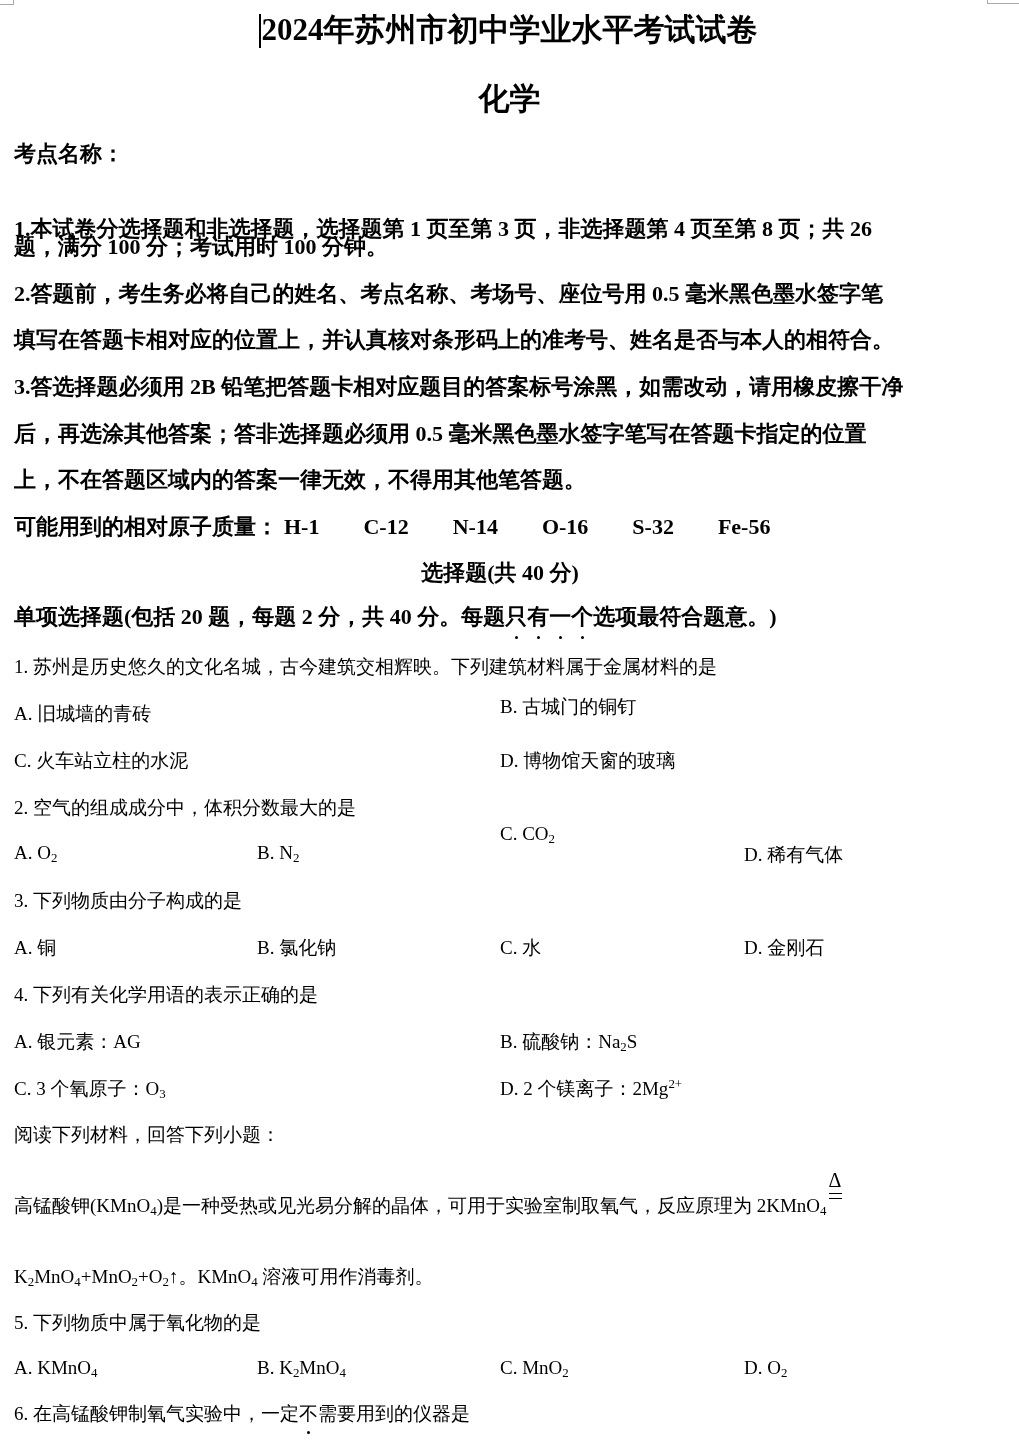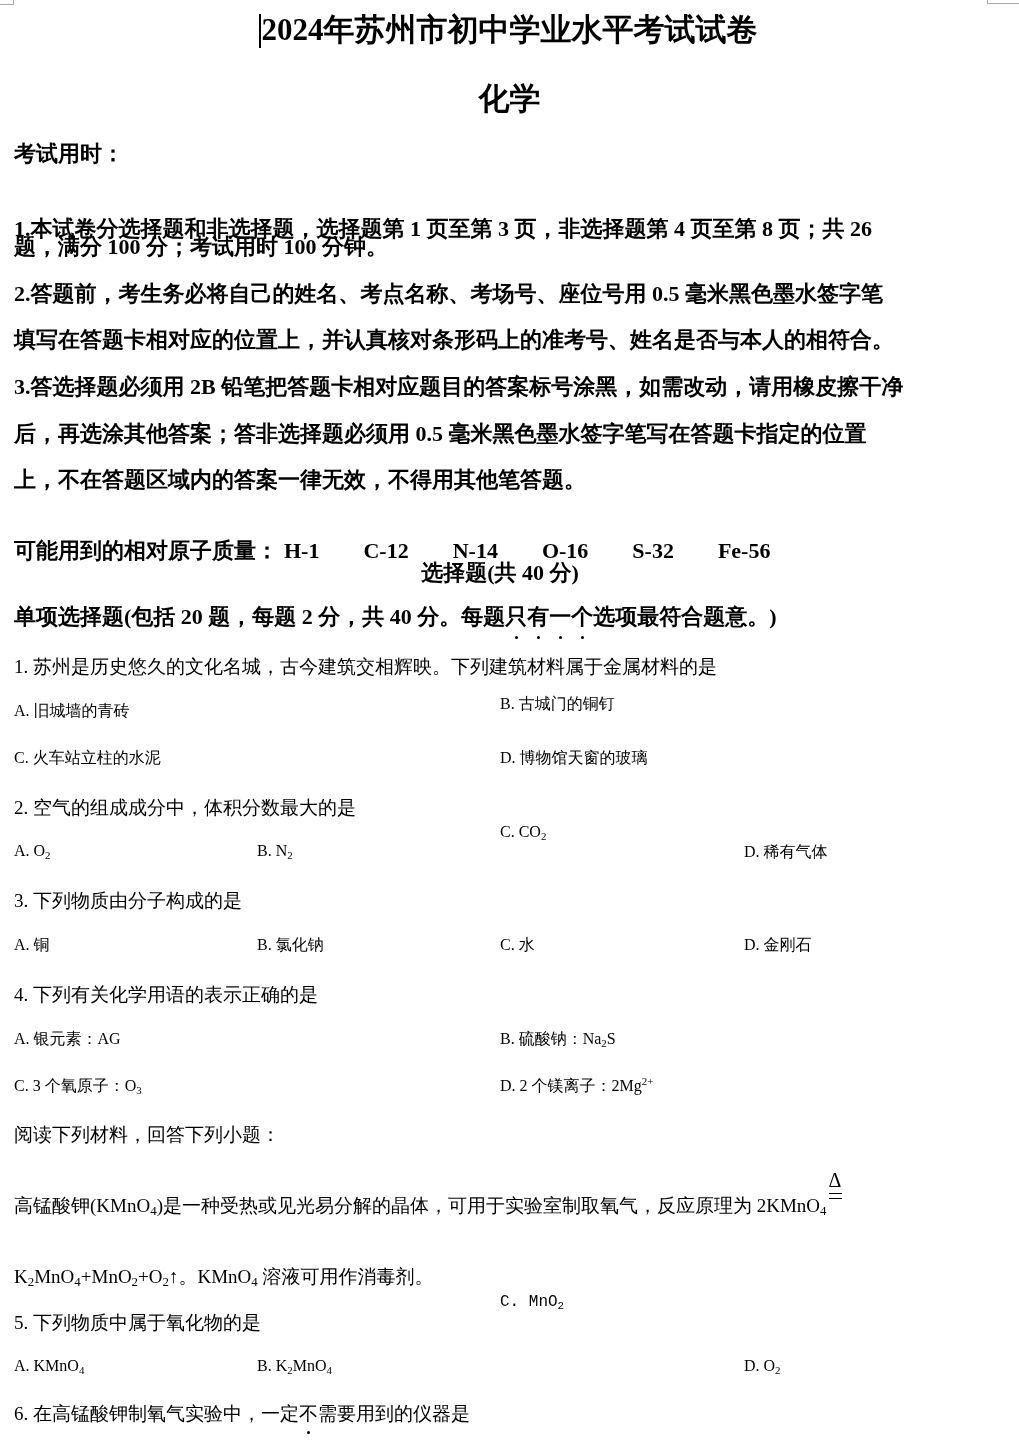--- a/index.html
+++ b/index.html
@@ -9,42 +9,42 @@
   }
   .corner-tl { position: absolute; left: 0; top: 0; width: 13px; height: 4px; border-right: 1px solid #aaa; border-bottom: 1px solid #aaa; }
   .corner-tr { position: absolute; left: 987px; top: 0; width: 32px; height: 3px; border-left: 1px solid #aaa; border-bottom: 1px solid #aaa; }
   .line { position: absolute; left: 14px; white-space: nowrap; }
   .title { position: absolute; left: 0; width: 1019px; text-align: center; font-weight: bold; font-size: 31px; }
   .title-text { position: relative; }
   .cursor { position: absolute; left: -3px; top: 2px; width: 2px; height: 34px; background: #000; }
   .bold { font-weight: bold; font-size: 22px; }
   .norm { font-size: 19px; }
   .center { position: absolute; left: 0; width: 1000px; text-align: center; white-space: nowrap; }
-  .opt { position: absolute; white-space: nowrap; font-size: 16px; }
+  .opt { position: absolute; white-space: nowrap; font-size: 19px; }
   sub { font-size: 0.68em; vertical-align: -0.25em; line-height: 0; }
   sup { font-size: 0.68em; vertical-align: 0.55em; line-height: 0; }
   .emdot { position: relative; display: inline-block; }
   .emdot::after { content: ""; position: absolute; left: 50%; bottom: -7px; width: 3px; height: 3px; margin-left: -1.5px; border-radius: 50%; background: #000; }
-  .atoms span { display: inline-block; margin-right: 44px; margin-top: 24px; }
+  .atoms span { display: inline-block; margin-right: 44px; }
   .delta-wrap { display: inline-block; position: relative; width: 18px; height: 10px; }
   .delta { position: absolute; left: 2px; top: -33px; font-size: 20px; }
   .eq { position: absolute; left: 2px; top: -9px; width: 13px; height: 4px; border-top: 1.5px solid #000; border-bottom: 1.5px solid #000; }
 </style>
 </head>
 <body>
 
 <div class="corner-tl"></div>
 <div class="corner-tr"></div>
 
 <div class="title" style="top:9px;">
   <span class="title-text"><span class="cursor"></span><span>2024年苏州市初中学业水平考试试卷</span></span>
 </div>
 <div class="title" style="top:78px;">化学</div>
 
-<div class="line bold" style="top:139px;">考试用时：</div>
+<div class="line bold" style="top:139px;">考点名称：</div>
 
 <div class="line bold" style="top:186px;margin-top:28px;">1.本试卷分选择题和非选择题，选择题第 1 页至第 3 页，非选择题第 4 页至第 8 页；共 26</div>
 <div class="line bold" style="top:232px;">题，满分 100 分；考试用时 100 分钟。</div>
 <div class="line bold" style="top:279px;">2.答题前，考生务必将自己的姓名、考点名称、考场号、座位号用 0.5 毫米黑色墨水签字笔</div>
 <div class="line bold" style="top:325px;">填写在答题卡相对应的位置上，并认真核对条形码上的准考号、姓名是否与本人的相符合。</div>
 <div class="line bold" style="top:372px;text-align:center;">3.答选择题必须用 2B 铅笔把答题卡相对应题目的答案标号涂黑，如需改动，请用橡皮擦干净</div>
 <div class="line bold" style="top:419px;">后，再选涂其他答案；答非选择题必须用 0.5 毫米黑色墨水签字笔写在答题卡指定的位置</div>
 <div class="line bold" style="top:465px;">上，不在答题区域内的答案一律无效，不得用其他笔答题。</div>
 
 <div class="line bold atoms" style="top:512px;">
@@ -85,18 +85,18 @@
 <div class="line norm" style="top:1193px;">
   <span>高锰酸钾(KMnO</span><sub>4</sub><span>)是一种受热或见光易分解的晶体，可用于实验室制取氧气，反应原理为 2KMnO</span><sub>4</sub><span class="delta-wrap"><span class="delta">Δ</span><span class="eq"></span></span>
 </div>
 <div class="line norm" style="top:1264px;">
   <span>K</span><sub>2</sub><span>MnO</span><sub>4</sub><span>+MnO</span><sub>2</sub><span>+O</span><sub>2</sub><span>↑。KMnO</span><sub>4</sub><span> 溶液可用作消毒剂。</span>
 </div>
 
 <div class="line norm" style="top:1310px;">5. 下列物质中属于氧化物的是</div>
 <div class="opt" style="left:14px; top:1357px;"><span>A. KMnO</span><sub>4</sub></div>
 <div class="opt" style="left:257px; top:1357px;"><span>B. K</span><sub>2</sub><span>MnO</span><sub>4</sub></div>
-<div class="opt" style="left:500px; top:1293px;font-family:Liberation Mono, monospace;"><span>C. MnO</span><sub>2</sub></div>
+<div class="opt" style="left:500px; top:1357px;"><span>C. MnO</span><sub>2</sub></div>
 <div class="opt" style="left:744px; top:1357px;"><span>D. O</span><sub>2</sub></div>
 
 <div class="line norm" style="top:1401px;">
   <span>6. 在高锰酸钾制氧气实验中，一定</span><span class="emdot">不</span><span>需要用到的仪器是</span>
 </div>
 
 </body></html>

